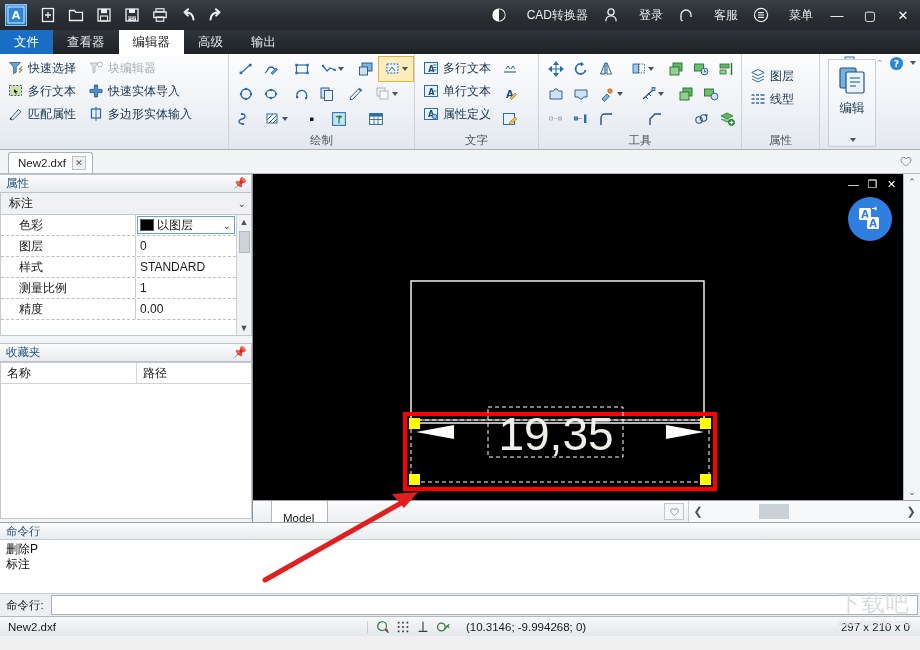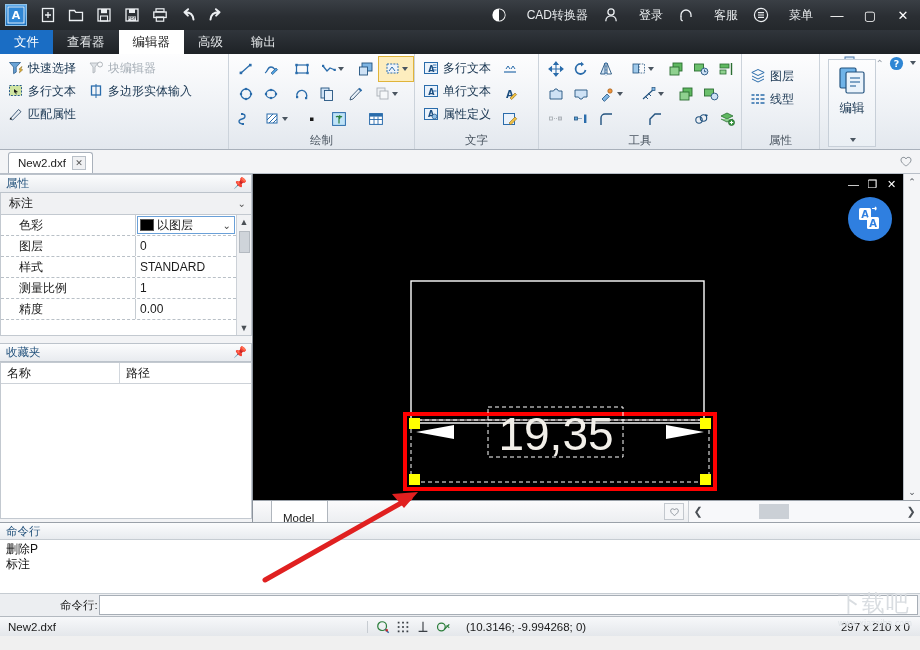--- a/index.html
+++ b/index.html
@@ -217,22 +217,22 @@
     height: 18px; background: linear-gradient(#fbfcfd, #e8ebef);
     border-top: 1px solid #9aa1a9; border-bottom: 1px solid #c6ccd2;
     display: flex; align-items: center; padding-left: 6px;
     font-size: 11.5px; color: #23527c;
   }
   .cmd-hist {
     height: 54px; background: #fff; border-bottom: 1px solid #c6ccd2;
     padding: 2px 6px; font-size: 12px; color: #111; line-height: 15px;
   }
   .cmd-inputrow { height: 22px; display: flex; align-items: stretch; background: #eceef1; }
-  .cmd-lbl { width: 51px; display: flex; align-items: center; padding-left: 12px;
-             font-size: 11.5px; color: #1a1a1a; margin-left: 48px; }
+  .cmd-lbl { width: 51px; display: flex; align-items: center; padding-left: 6px;
+             font-size: 11.5px; color: #1a1a1a; }
   .cmd-input { flex: 1; background: #fff; border: 1px solid #a7aeb6; margin: 1px 2px 1px 0; }
 
   
   .statusbar {
     height: 20px; width: 920px; background: linear-gradient(#f7f8fa, #e4e7eb);
     border-top: 1px solid #b3b9c0; display: flex; align-items: center;
     font-size: 11.5px; color: #1a1a1a;
   }
   .sb-file { width: 368px; padding-left: 8px; border-right: 1px solid #c7ccd2; }
   .sb-icons { display: flex; align-items: center; gap: 6px; padding: 0 8px; }
@@ -395,20 +395,26 @@
       <div class="bigitem-col" style="margin-left:4px">
         <div class="bigitem disabled">
           <svg class="ico" viewBox="0 0 16 16">
             <path d="M2 3h8l-3 4v5l-2 1V7z" fill="#dfe3e7" stroke="#aab0b6" stroke-width="0.8"></path>
             <circle cx="12" cy="4.5" r="2.5" fill="none" stroke="#aab0b6" stroke-width="0.9"></circle>
           </svg>
           <span>块编辑器</span>
         </div>
         <div class="bigitem">
           <svg class="ico" viewBox="0 0 16 16">
+            <path d="M6.4 2h3.2v4.4H14v3.2H9.6V14H6.4V9.6H2V6.4h4.4z" fill="#4d8ecd" stroke="#23537f" stroke-width="0.8"></path>
+          </svg>
+          <span>快速实体导入</span>
+        </div>
+        <div class="bigitem">
+          <svg class="ico" viewBox="0 0 16 16">
             <rect x="3.5" y="3" width="9" height="9" fill="none" stroke="#2a6cab" stroke-width="1.3"></rect>
             <path d="M8 1v14" stroke="#2a6cab" stroke-width="1"></path>
           </svg>
           <span>多边形实体输入</span>
         </div>
       </div>
     </div>
   </div>
 
   <div class="rgroup" style="width:186px">
@@ -829,21 +835,21 @@
 
     <div style="height:7px"></div>
 
     <div class="panel-hdr">
       <span>收藏夹</span>
       <span class="pin">📌</span>
     </div>
 
     <div class="fav-table">
       <div class="fav-hdrow">
-        <div class="fav-th" style="width:119px">名称</div>
+        <div class="fav-th" style="width:136px">名称</div>
         <div class="fav-th" style="flex:1;border-right:none">路径</div>
       </div>
     </div>
     <div style="height:3px"></div>
   </div>
 
   <div class="canvaswrap">
     <div class="cv-winbtns">
       <span>—</span>
       <span>❐</span>

